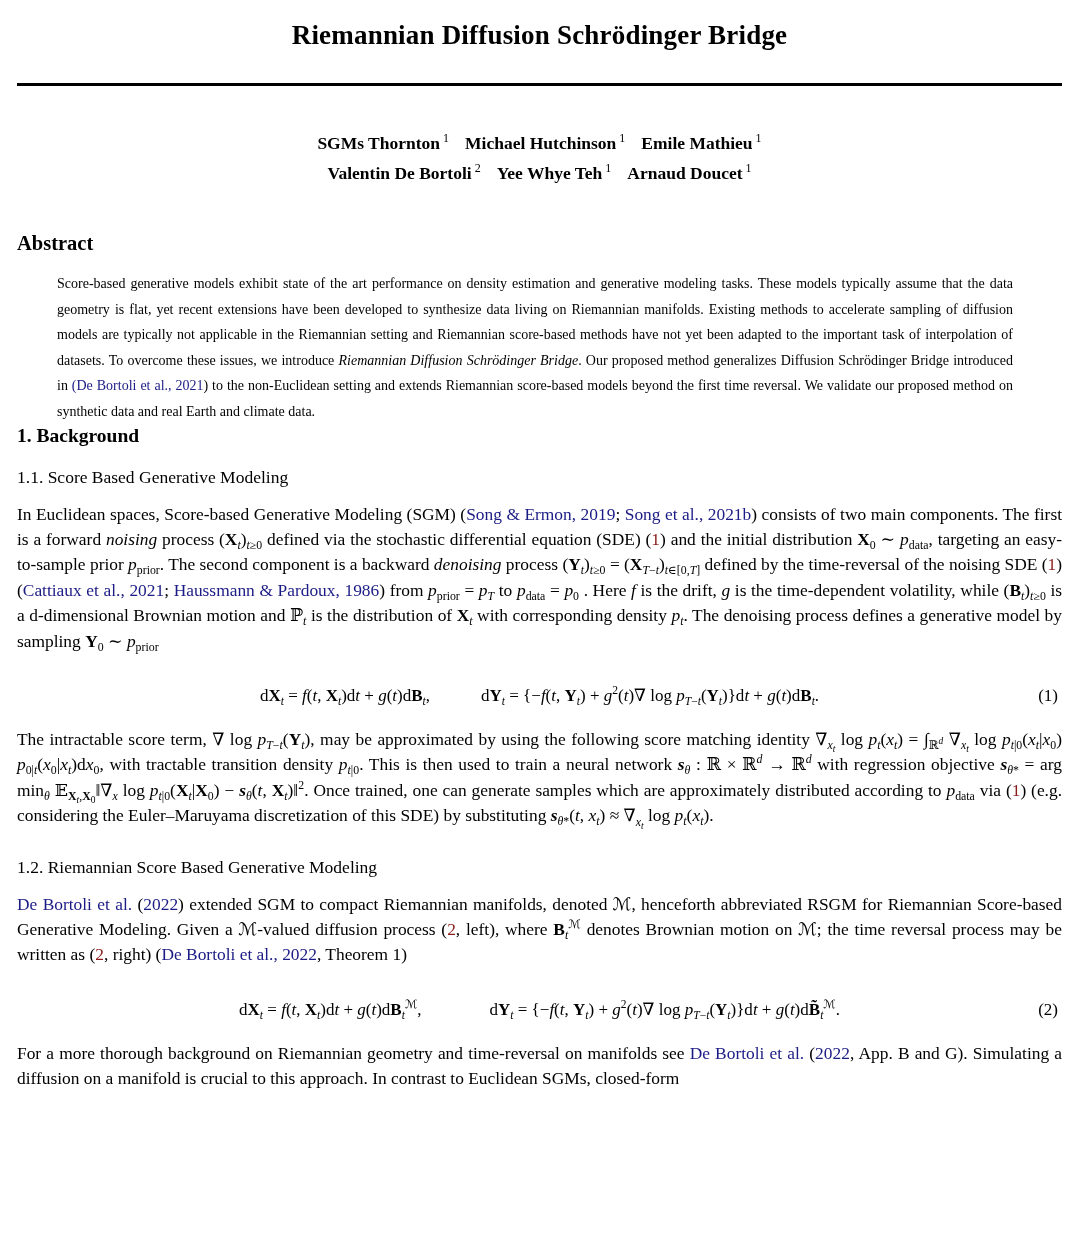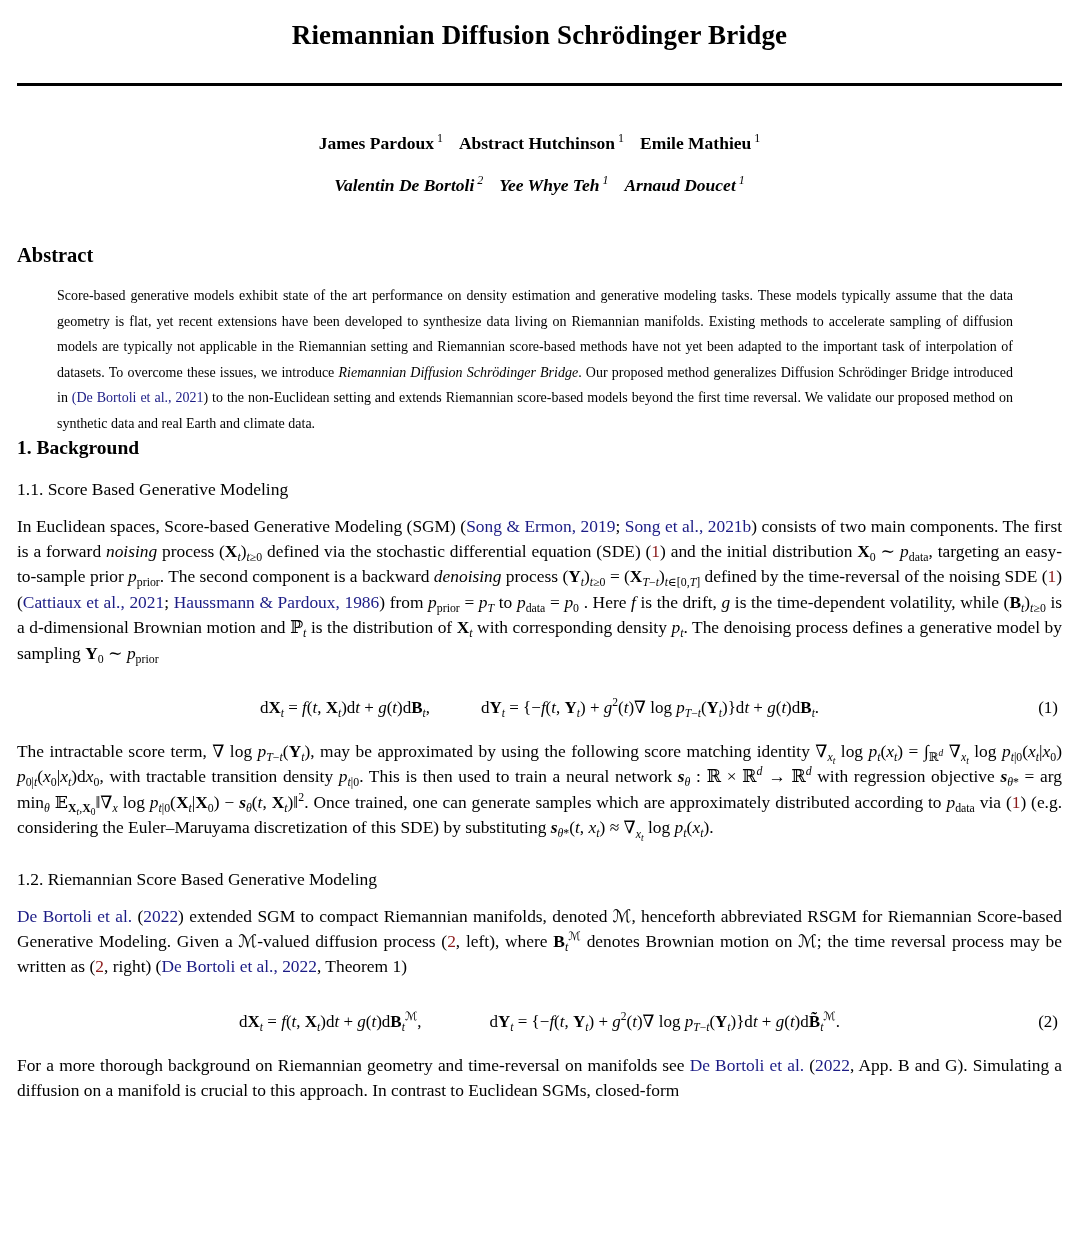--- a/index.html
+++ b/index.html
@@ -44,22 +44,22 @@
 </style>
 </head>
 <body>
 
 <div class="page">
 
   <h1 class="title">Riemannian Diffusion Schrödinger Bridge</h1>
 
   <div class="rule"></div>
 
-  <div class="authors"><span class="seg-p">James Pardoux</span><sup class="seg-sup">1</sup><span class="seg-gap"></span><span class="seg-p">Abstract Hutchinson</span><sup class="seg-sup">1</sup><span class="seg-gap"></span><span class="seg-p">Emile Mathieu</span><sup class="seg-sup">1</sup></div>
-  <div class="authors" style="margin-top:16px;font-style:italic;"><span class="seg-p">Valentin De Bortoli</span><sup class="seg-sup">2</sup><span class="seg-gap"></span><span class="seg-p">Yee Whye Teh</span><sup class="seg-sup">1</sup><span class="seg-gap"></span><span class="seg-p">Arnaud Doucet</span><sup class="seg-sup">1</sup></div>
+  <div class="authors"><span class="seg-p">SGMs Thornton</span><sup class="seg-sup">1</sup><span class="seg-gap"></span><span class="seg-p">Michael Hutchinson</span><sup class="seg-sup">1</sup><span class="seg-gap"></span><span class="seg-p">Emile Mathieu</span><sup class="seg-sup">1</sup></div>
+  <div class="authors" style="margin-top:4px;"><span class="seg-p">Valentin De Bortoli</span><sup class="seg-sup">2</sup><span class="seg-gap"></span><span class="seg-p">Yee Whye Teh</span><sup class="seg-sup">1</sup><span class="seg-gap"></span><span class="seg-p">Arnaud Doucet</span><sup class="seg-sup">1</sup></div>
 
   <div class="abstract-heading">Abstract</div>
   <div class="abstract-body"><span class="seg-p">Score-based generative models exhibit state of the art performance on density estimation and generative modeling tasks. These models typically assume that the data geometry is flat, yet recent extensions have been developed to synthesize data living on Riemannian manifolds. Existing methods to accelerate sampling of diffusion models are typically not applicable in the Riemannian setting and Riemannian score-based methods have not yet been adapted to the important task of interpolation of datasets. To overcome these issues, we introduce </span><span class="seg-i">Riemannian Diffusion Schrödinger Bridge</span><span class="seg-p">. Our proposed method generalizes Diffusion Schrödinger Bridge introduced in </span><span class="seg-c">(De Bortoli et al., 2021</span><span class="seg-p">) to the non-Euclidean setting and extends Riemannian score-based models beyond the first time reversal. We validate our proposed method on synthetic data and real Earth and climate data.</span></div>
 
   <div class="h1">1. Background</div>
 
   <div class="h2">1.1. Score Based Generative Modeling</div>
 
   <p class="body-par"><span class="seg-p">In Euclidean spaces, Score-based Generative Modeling (SGM) (</span><span class="seg-c">Song &amp; Ermon, 2019</span><span class="seg-p">; </span><span class="seg-c">Song et al., 2021b</span><span class="seg-p">) consists of two main components. The first is a forward </span><span class="seg-i">noising</span><span class="seg-p"> process </span><span class="seg-m">(<b>X</b><sub><i>t</i></sub>)<sub><i>t</i>≥0</sub></span><span class="seg-p"> defined via the stochastic differential equation (SDE) (</span><span class="seg-r">1</span><span class="seg-p">) and the initial distribution </span><span class="seg-m"><b>X</b><sub>0</sub> ∼ <i>p</i><sub>data</sub></span><span class="seg-p">, targeting an easy-to-sample prior </span><span class="seg-m"><i>p</i><sub>prior</sub></span><span class="seg-p">. The second component is a backward </span><span class="seg-i">denoising</span><span class="seg-p"> process </span><span class="seg-m">(<b>Y</b><sub><i>t</i></sub>)<sub><i>t</i>≥0</sub> = (<b>X</b><sub><i>T</i>−<i>t</i></sub>)<sub><i>t</i>∈[0,<i>T</i>]</sub></span><span class="seg-p"> defined by the time-reversal of the noising SDE (</span><span class="seg-r">1</span><span class="seg-p">) (</span><span class="seg-c">Cattiaux et al., 2021</span><span class="seg-p">; </span><span class="seg-c">Haussmann &amp; Pardoux, 1986</span><span class="seg-p">) from </span><span class="seg-m"><i>p</i><sub>prior</sub> = <i>p<sub>T</sub></i></span><span class="seg-p"> to </span><span class="seg-m"><i>p</i><sub>data</sub> = <i>p</i><sub>0</sub></span><span class="seg-p"> . Here </span><span class="seg-i">f</span><span class="seg-p"> is the drift, </span><span class="seg-i">g</span><span class="seg-p"> is the time-dependent volatility, while </span><span class="seg-m">(<b>B</b><sub><i>t</i></sub>)<sub><i>t</i>≥0</sub></span><span class="seg-p"> is a d-dimensional Brownian motion and </span><span class="seg-m">ℙ<sub><i>t</i></sub></span><span class="seg-p"> is the distribution of </span><span class="seg-m"><b>X</b><sub><i>t</i></sub></span><span class="seg-p"> with corresponding density </span><span class="seg-m"><i>p<sub>t</sub></i></span><span class="seg-p">. The denoising process defines a generative model by sampling </span><span class="seg-m"><b>Y</b><sub>0</sub> ∼ <i>p</i><sub>prior</sub></span></p>
 

